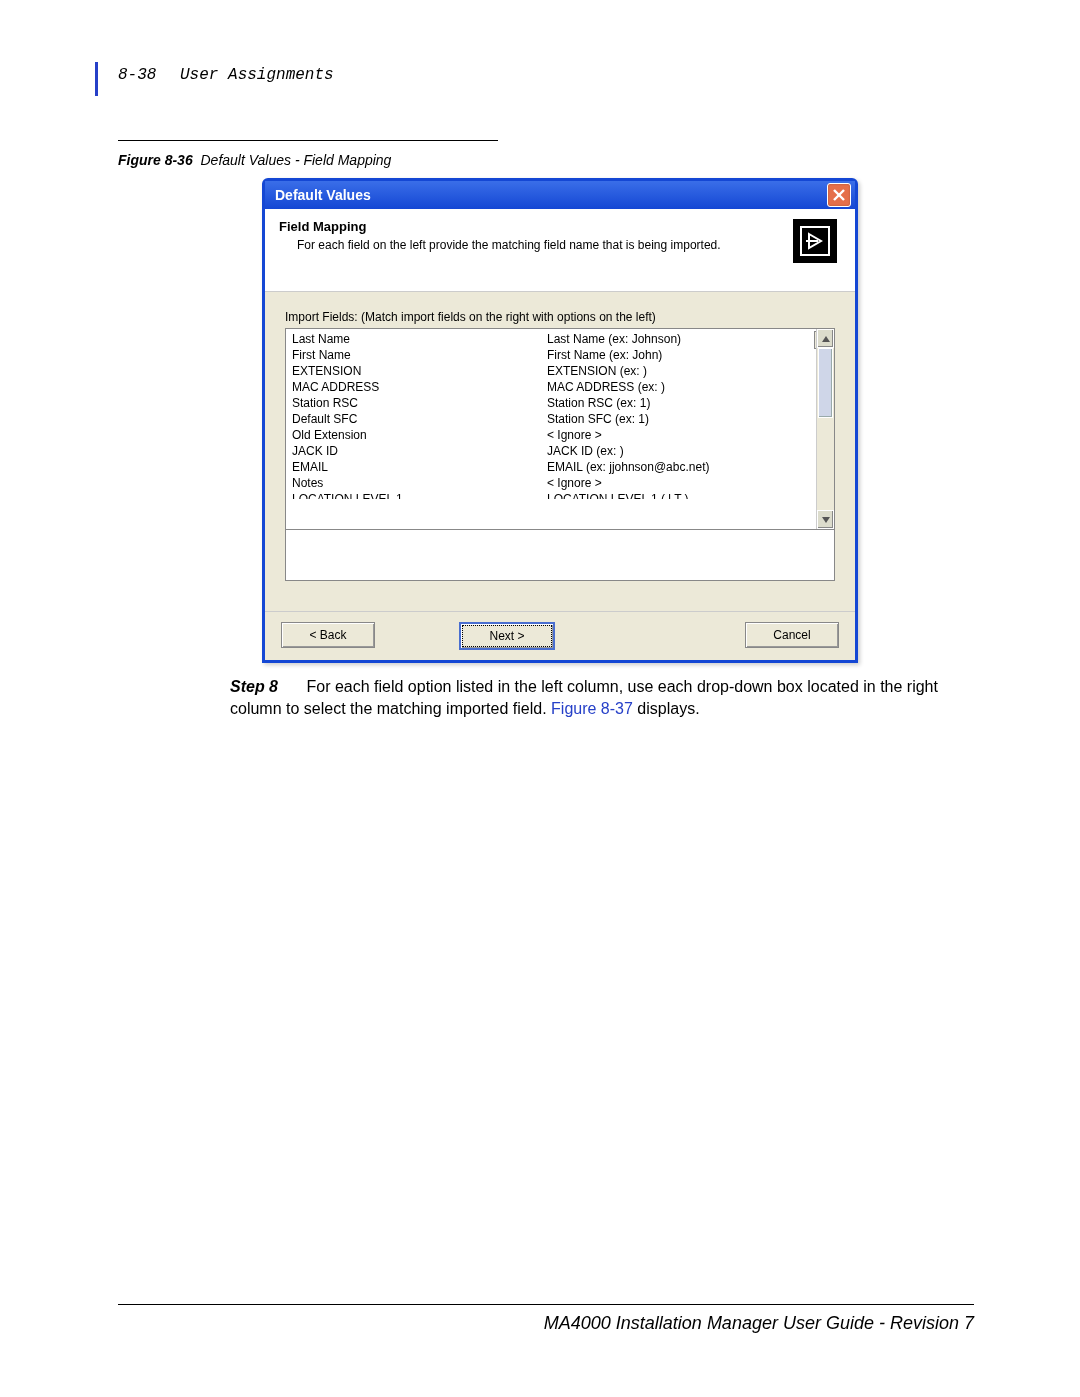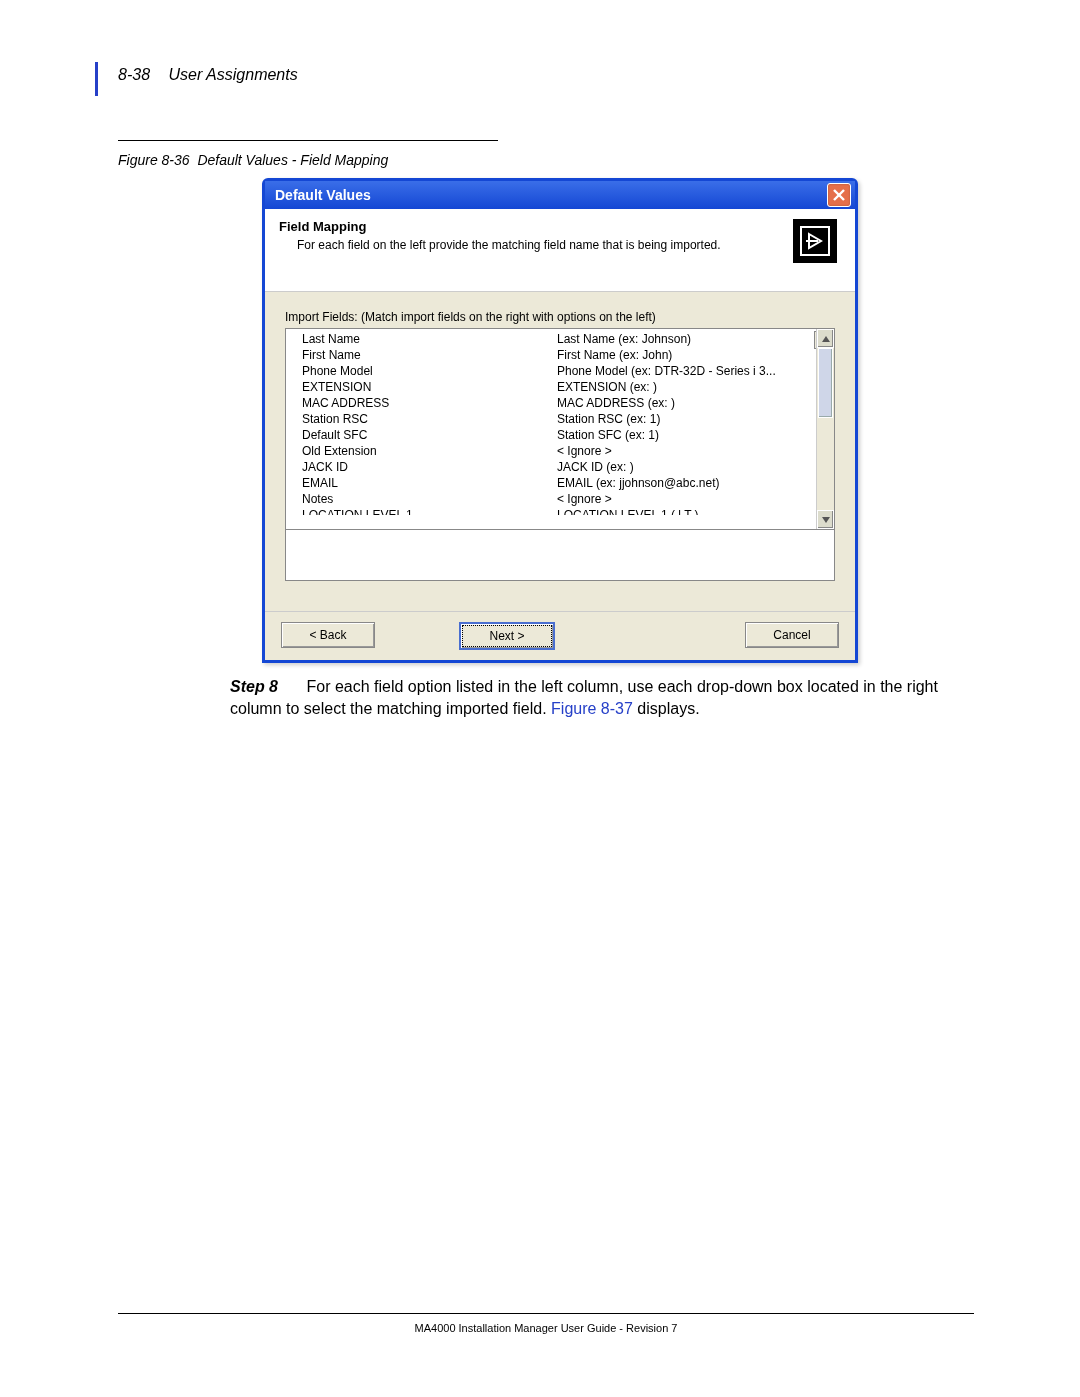--- a/index.html
+++ b/index.html
@@ -24,37 +24,38 @@
     width: 3px;
     height: 34px;
     background: #2640C8;
   }
   .header {
     position: absolute;
     left: 118px;
     top: 66px;
     font-style: italic;
     font-size: 16px;
+    font-family: Liberation Mono, monospace;
   }
   .header .pn { margin-right: 14px; }
   .caption-rule {
     position: absolute;
     left: 118px;
     top: 140px;
     width: 380px;
     border-top: 1px solid #000;
   }
   .caption {
     position: absolute;
     left: 118px;
     top: 152px;
     font-size: 14px;
     font-style: italic;
   }
-  .caption b { font-weight: normal; }
+  .caption b { font-weight: bold; }
 
   
   .dialog {
     position: absolute;
     left: 262px;
     top: 178px;
     width: 590px;
     border: 3px solid #1447D4;
     border-radius: 6px 6px 0 0;
     background: #fca5a5;
@@ -133,21 +134,21 @@
     border: 1px solid #888;
     height: 200px;
     overflow: hidden;
   }
   .list-scroller {
     position: absolute;
     top: 0; left: 0;
     right: 18px;
     bottom: 0;
     overflow: hidden;
-    padding: 2px 16px;
+    padding: 2px 6px;
   }
   .row {
     display: flex;
     font-size: 12px;
     line-height: 16px;
     white-space: nowrap;
   }
   .row .left-col { width: 255px; overflow: hidden; text-overflow: ellipsis; }
   .row .right-col { flex: 1; overflow: hidden; text-overflow: ellipsis; }
   .row.clipped {
@@ -253,22 +254,23 @@
   .step-text { display: inline; }
   .ref-link { color: #2640C8; }
 
   .footer {
     position: absolute;
     right: 106px;
     bottom: 63px;
     border-top: 1px solid #000;
     left: 118px;
     padding-top: 8px;
-    text-align: center;
-    font-size: 11px;
+    font-style: italic;
+    text-align: right;
+    font-size: 18px;
   }
 </style>
 </head>
 <body>
 
 <div class="page">
   <div class="left-bar"></div>
   <div class="header">
     <span class="pn">8-38</span>
     <span>User Assignments</span>
@@ -308,24 +310,20 @@
       <div class="import-label">Import Fields: (Match import fields on the right with options on the left)</div>
       <div class="list-wrap">
         <div class="list-scroller" id="rows-host">
             <div class="row">
               <span class="left-col">Last Name</span>
               <span class="right-col">Last Name (ex: Johnson)</span>
             </div>
             <div class="row">
               <span class="left-col">First Name</span>
               <span class="right-col">First Name (ex: John)</span>
-            </div>
-            <div class="row">
-              <span class="left-col">Phone Model</span>
-              <span class="right-col">Phone Model (ex: DTR-32D  - Series i  3...</span>
             </div>
             <div class="row">
               <span class="left-col">EXTENSION</span>
               <span class="right-col">EXTENSION (ex: )</span>
             </div>
             <div class="row">
               <span class="left-col">MAC ADDRESS</span>
               <span class="right-col">MAC ADDRESS (ex: )</span>
             </div>
             <div class="row">

